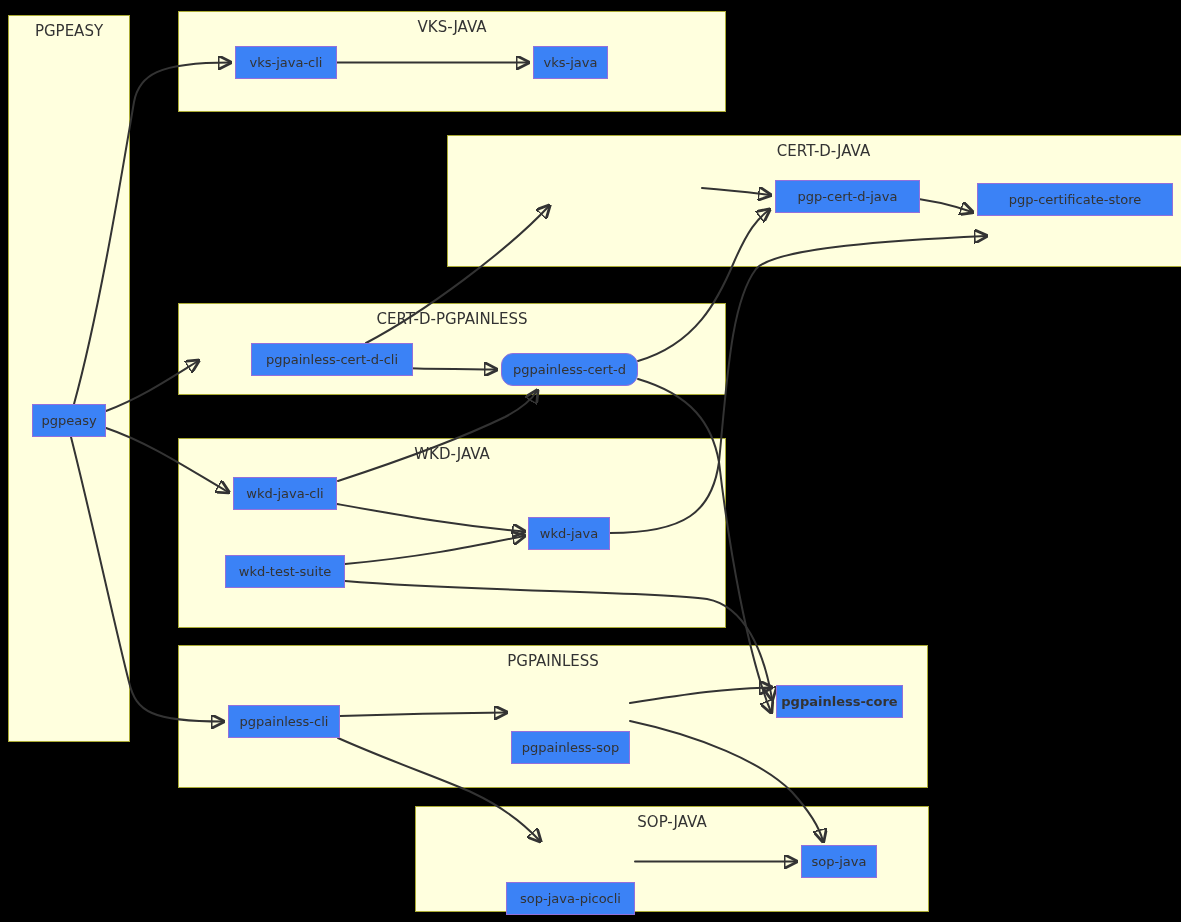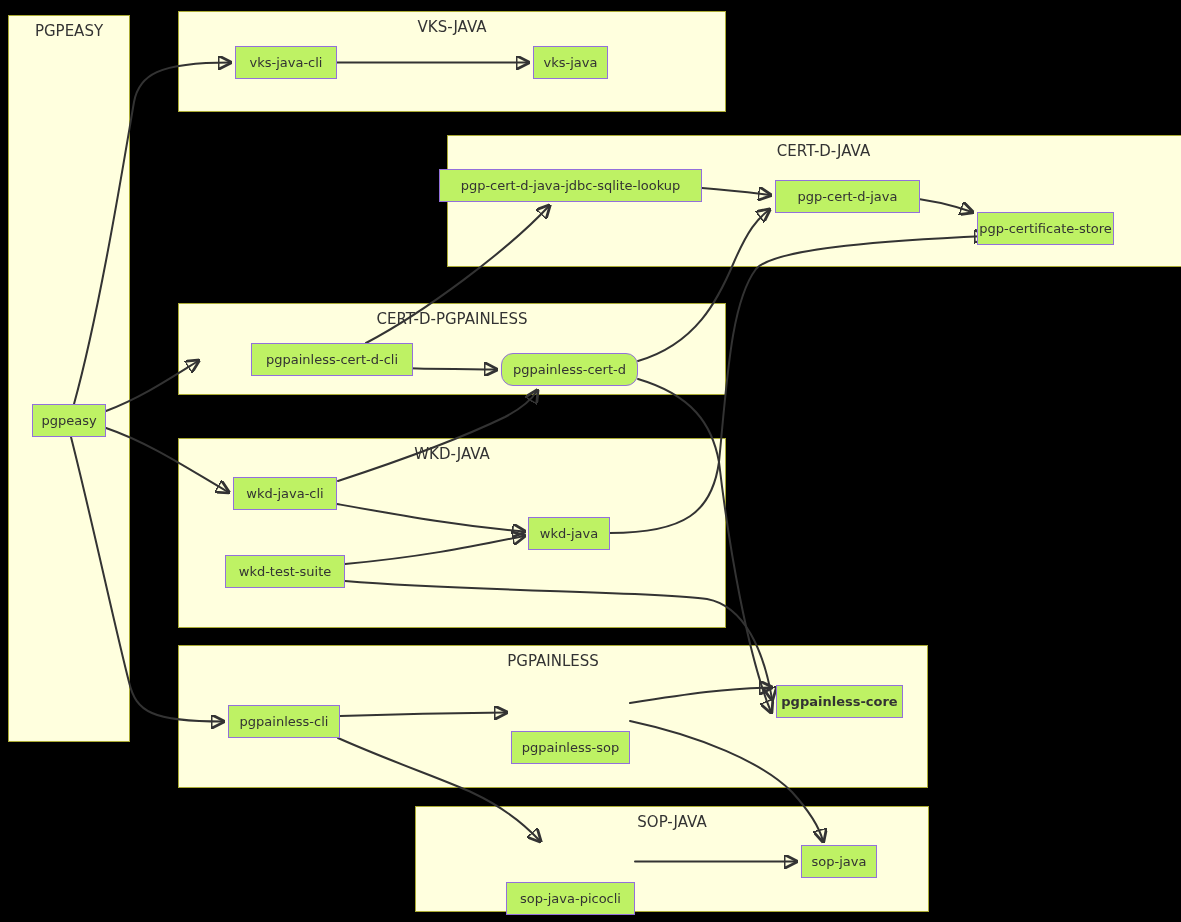--- a/index.html
+++ b/index.html
@@ -30,21 +30,21 @@
     z-index:2;
   }
   #edge-layer path{
     fill:none;
     stroke:#333333;
     stroke-width:2;
     stroke-linecap:round;
   }
   .node{
     position:absolute;
-    background:#bef264;
+    background:#3b82f6;
     border:1.3px solid #9370db;
     box-sizing:border-box;
     display:flex;
     align-items:center;
     justify-content:center;
     font-size:13px;
     color:#333333;
     white-space:nowrap;
     z-index:3;
   }
@@ -101,23 +101,22 @@
     <path marker-end="url(#arrow)" d="M 340 716 C 400 714 450 713 506 712.5"></path>
     <path marker-end="url(#arrow)" d="M 630 703 C 688 694 728 688 771 687.5"></path>
     <path marker-end="url(#arrow)" d="M 630 721 C 700 736 762 762 792 792 C 812 814 820 830 823 841"></path>
     <path marker-end="url(#arrow)" d="M 338 738 C 392 762 445 780 473 793 C 507 809 527 827 540 841"></path>
     <path marker-end="url(#arrow)" d="M 635 861.5 L 796 861.5"></path>
   </svg>
 
   <div class="node" style="left:32px;top:404px;width:74px;height:33px;">pgpeasy</div>
   <div class="node" style="left:235px;top:46px;width:102px;height:33px;">vks-java-cli</div>
   <div class="node" style="left:533px;top:46px;width:75px;height:33px;">vks-java</div>
-  <div class="node" style="left:439px;top:169px;width:263px;height:33px;">pgp-cert-d-java-jdbc-sqlite-lookup</div>
   <div class="node" style="left:775px;top:180px;width:145px;height:33px;">pgp-cert-d-java</div>
-  <div class="node" style="left:977px;top:212px;width:137px;height:33px;">pgp-certificate-store</div>
+  <div class="node" style="left:977px;top:183px;width:196px;height:33px;">pgp-certificate-store</div>
   <div class="node" style="left:203px;top:343px;width:162px;height:33px;margin-left:48px;">pgpainless-cert-d-cli</div>
   <div class="node" style="left:501px;top:353px;width:137px;height:33px;border-radius:12px;">pgpainless-cert-d</div>
   <div class="node" style="left:233px;top:477px;width:104px;height:33px;">wkd-java-cli</div>
   <div class="node" style="left:528px;top:517px;width:82px;height:33px;">wkd-java</div>
   <div class="node" style="left:225px;top:555px;width:120px;height:33px;">wkd-test-suite</div>
   <div class="node" style="left:228px;top:705px;width:112px;height:33px;">pgpainless-cli</div>
   <div class="node" style="left:511px;top:695px;width:119px;height:33px;margin-top:36px;">pgpainless-sop</div>
   <div class="node" style="left:776px;top:685px;width:127px;height:33px;font-weight:bold;">pgpainless-core</div>
   <div class="node" style="left:506px;top:882px;width:129px;height:33px;">sop-java-picocli</div>
   <div class="node" style="left:801px;top:845px;width:76px;height:33px;">sop-java</div>

